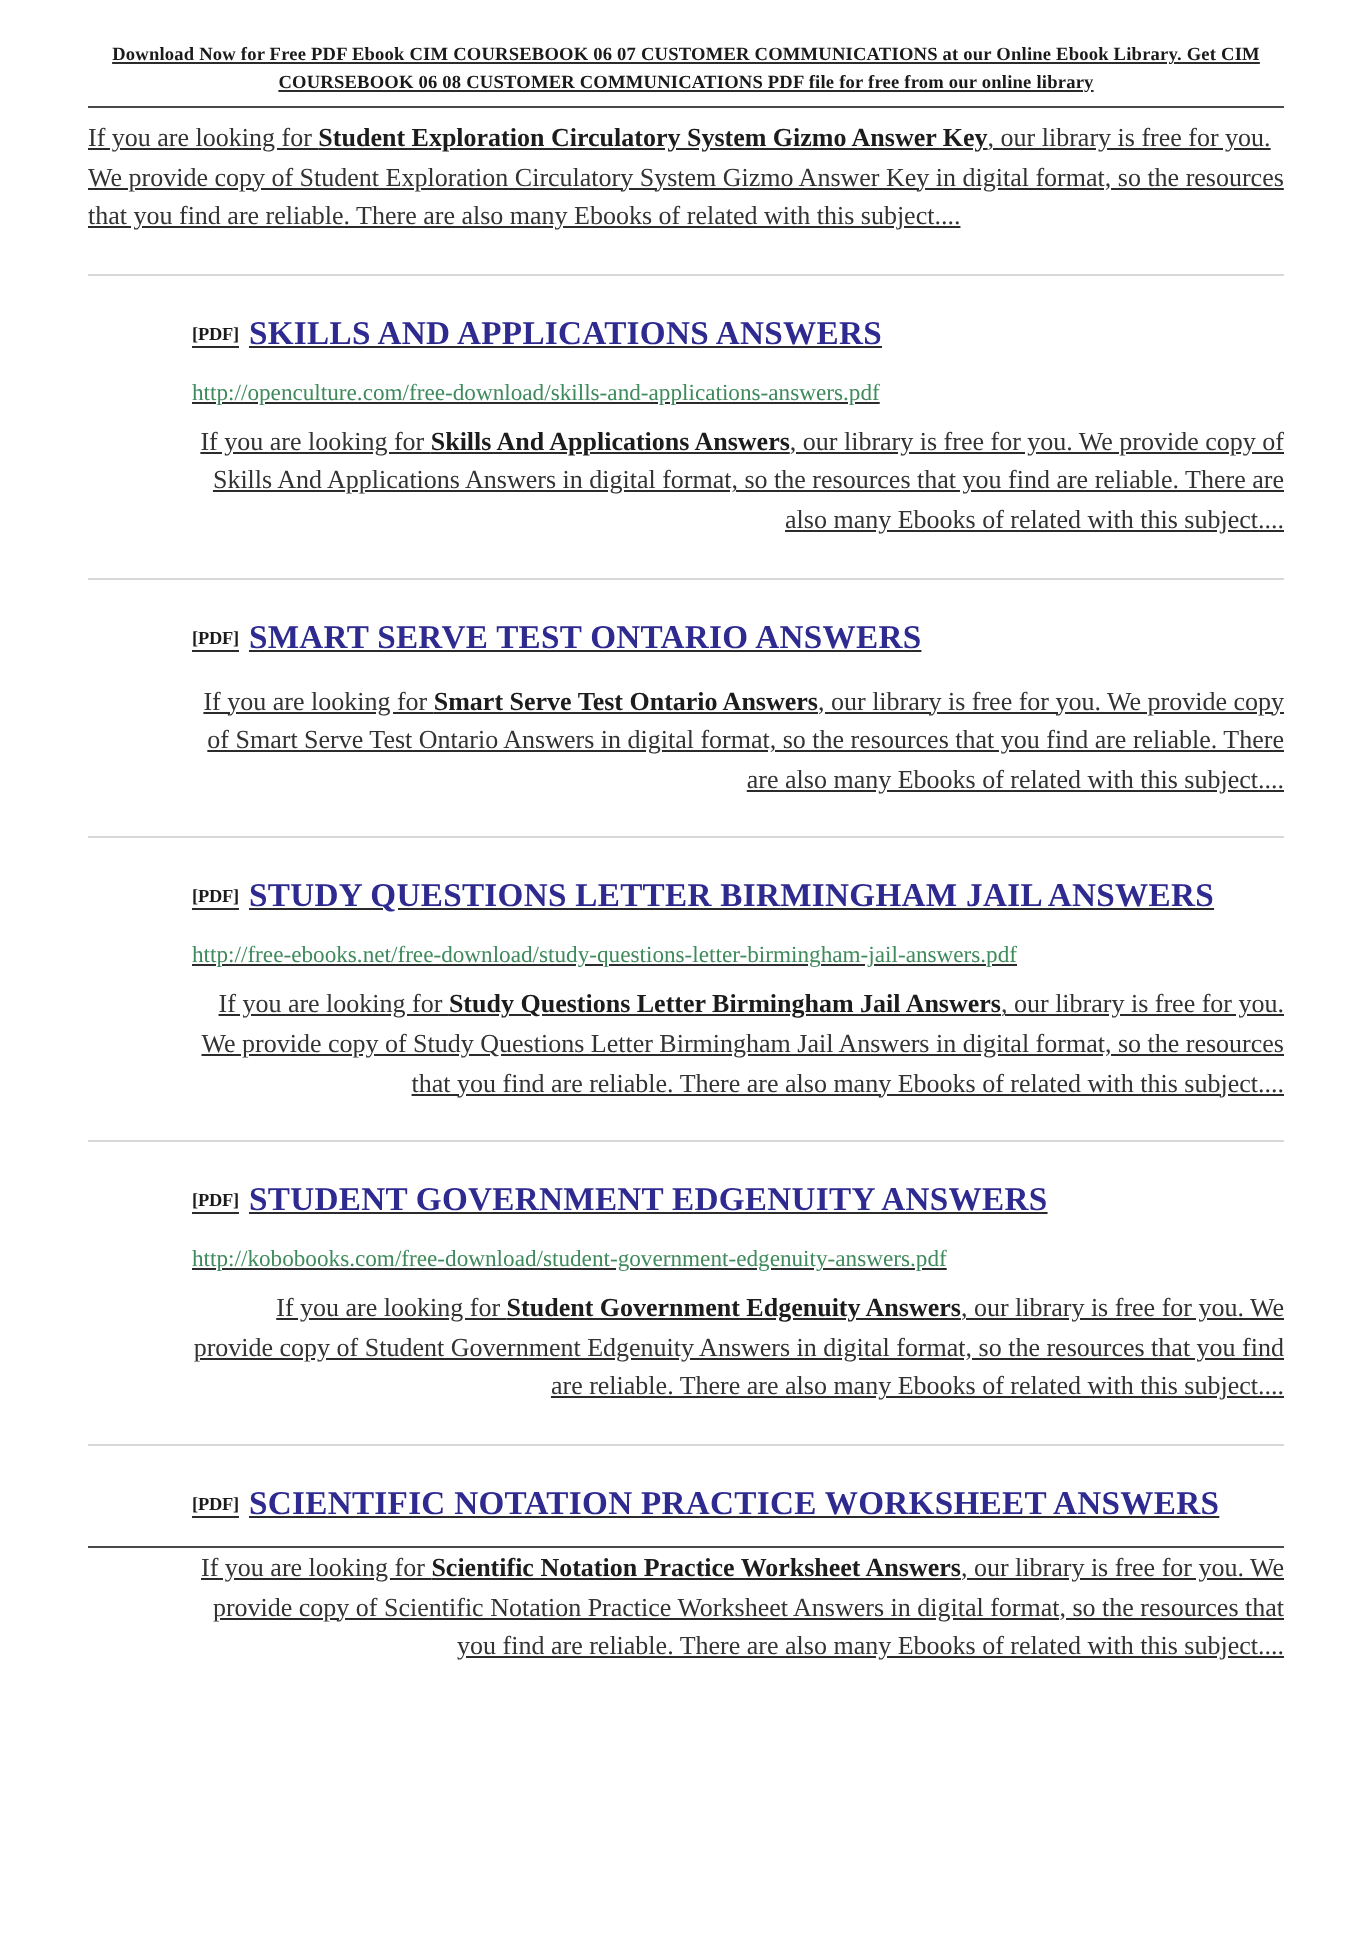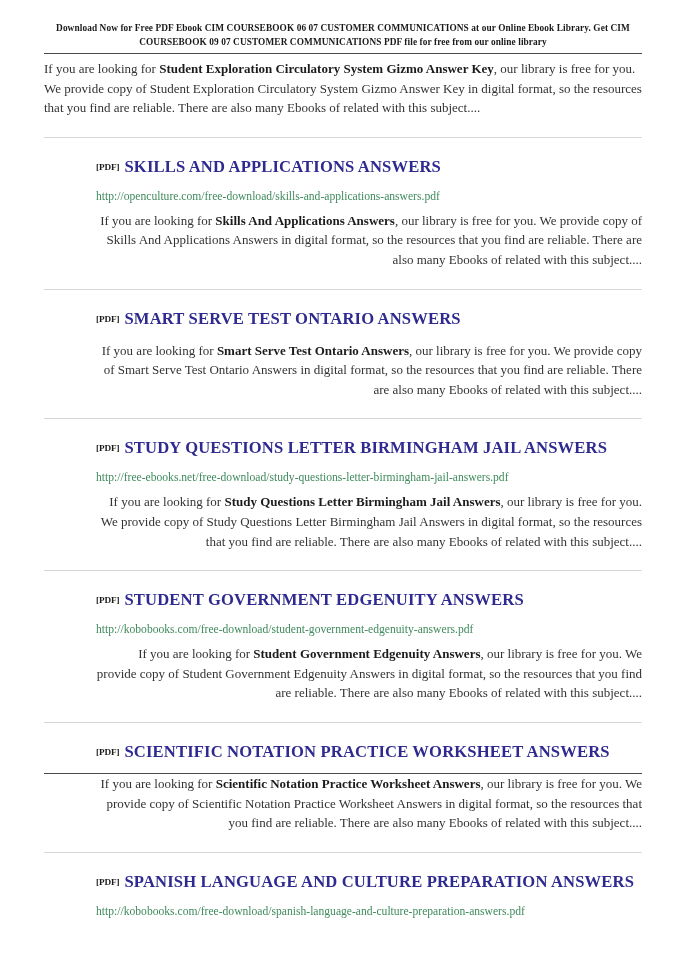--- a/index.html
+++ b/index.html
@@ -16,20 +16,21 @@
     overflow: hidden;
     position: relative;
   }
   .page {
     width: 686px;
     height: 807px;
     box-sizing: border-box;
     padding: 0;
     position: relative;
     background: #ffffff;
+    text-decoration: underline;
   }
 
   
   .doc-header {
     margin: 0 44px 0 44px;
     padding-top: 22px;
   }
   .doc-header-text {
     font-family: "Liberation Serif", "DejaVu Serif", serif;
     font-weight: bold;
@@ -134,21 +135,21 @@
     letter-spacing: 0.1px;
   }
 </style>
 </head>
 <body>
 
 <div class="page">
 
   <div class="doc-header">
     <div class="doc-header-text">Download Now for Free PDF Ebook CIM COURSEBOOK 06 07 CUSTOMER COMMUNICATIONS at our Online Ebook Library. Get CIM</div>
-    <div class="doc-header-text">COURSEBOOK 09 07 CUSTOMER COMMUNICATIONS PDF file for free from our online library</div>
+    <div class="doc-header-text">COURSEBOOK 06 08 CUSTOMER COMMUNICATIONS PDF file for free from our online library</div>
     <hr class="header-rule">
   </div>
 
   <div class="content">
 
     <p class="para"><span>If you are looking for </span><b>Student Exploration Circulatory System Gizmo Answer Key</b><span>, our library is free for you. We provide copy of Student Exploration Circulatory System Gizmo Answer Key in digital format, so the resources that you find are reliable. There are also many Ebooks of related with this subject....</span></p>
 
     <div class="gap-before-sep"></div>
 
     <div class="result">
@@ -202,30 +203,20 @@
       <hr class="result-sep">
       <div class="result-inner">
         <div class="result-title-row">
           <span class="pdf-tag">[PDF]</span><span class="result-title">SCIENTIFIC NOTATION PRACTICE WORKSHEET ANSWERS</span>
         </div>
         <p class="para result-desc"><span>If you are looking for </span><b>Scientific Notation Practice Worksheet Answers</b><span>, our library is free for you. We provide copy of Scientific Notation Practice Worksheet Answers in digital format, so the resources that you find are reliable. There are also many Ebooks of related with this subject....</span></p>
       </div>
       <div class="gap-before-sep"></div>
     </div>
 
-    <div class="result">
-      <hr class="result-sep">
-      <div class="result-inner">
-        <div class="result-title-row">
-          <span class="pdf-tag">[PDF]</span><span class="result-title">SPANISH LANGUAGE AND CULTURE PREPARATION ANSWERS</span>
-        </div>
-        <div class="result-url">http://kobobooks.com/free-download/spanish-language-and-culture-preparation-answers.pdf</div>
-        <p class="para result-desc"></p>
-      </div>
-    </div>
 
   </div>
 
   <div class="doc-footer">
     <hr class="footer-rule">
   </div>
 
 </div>
 
 </body></html>

